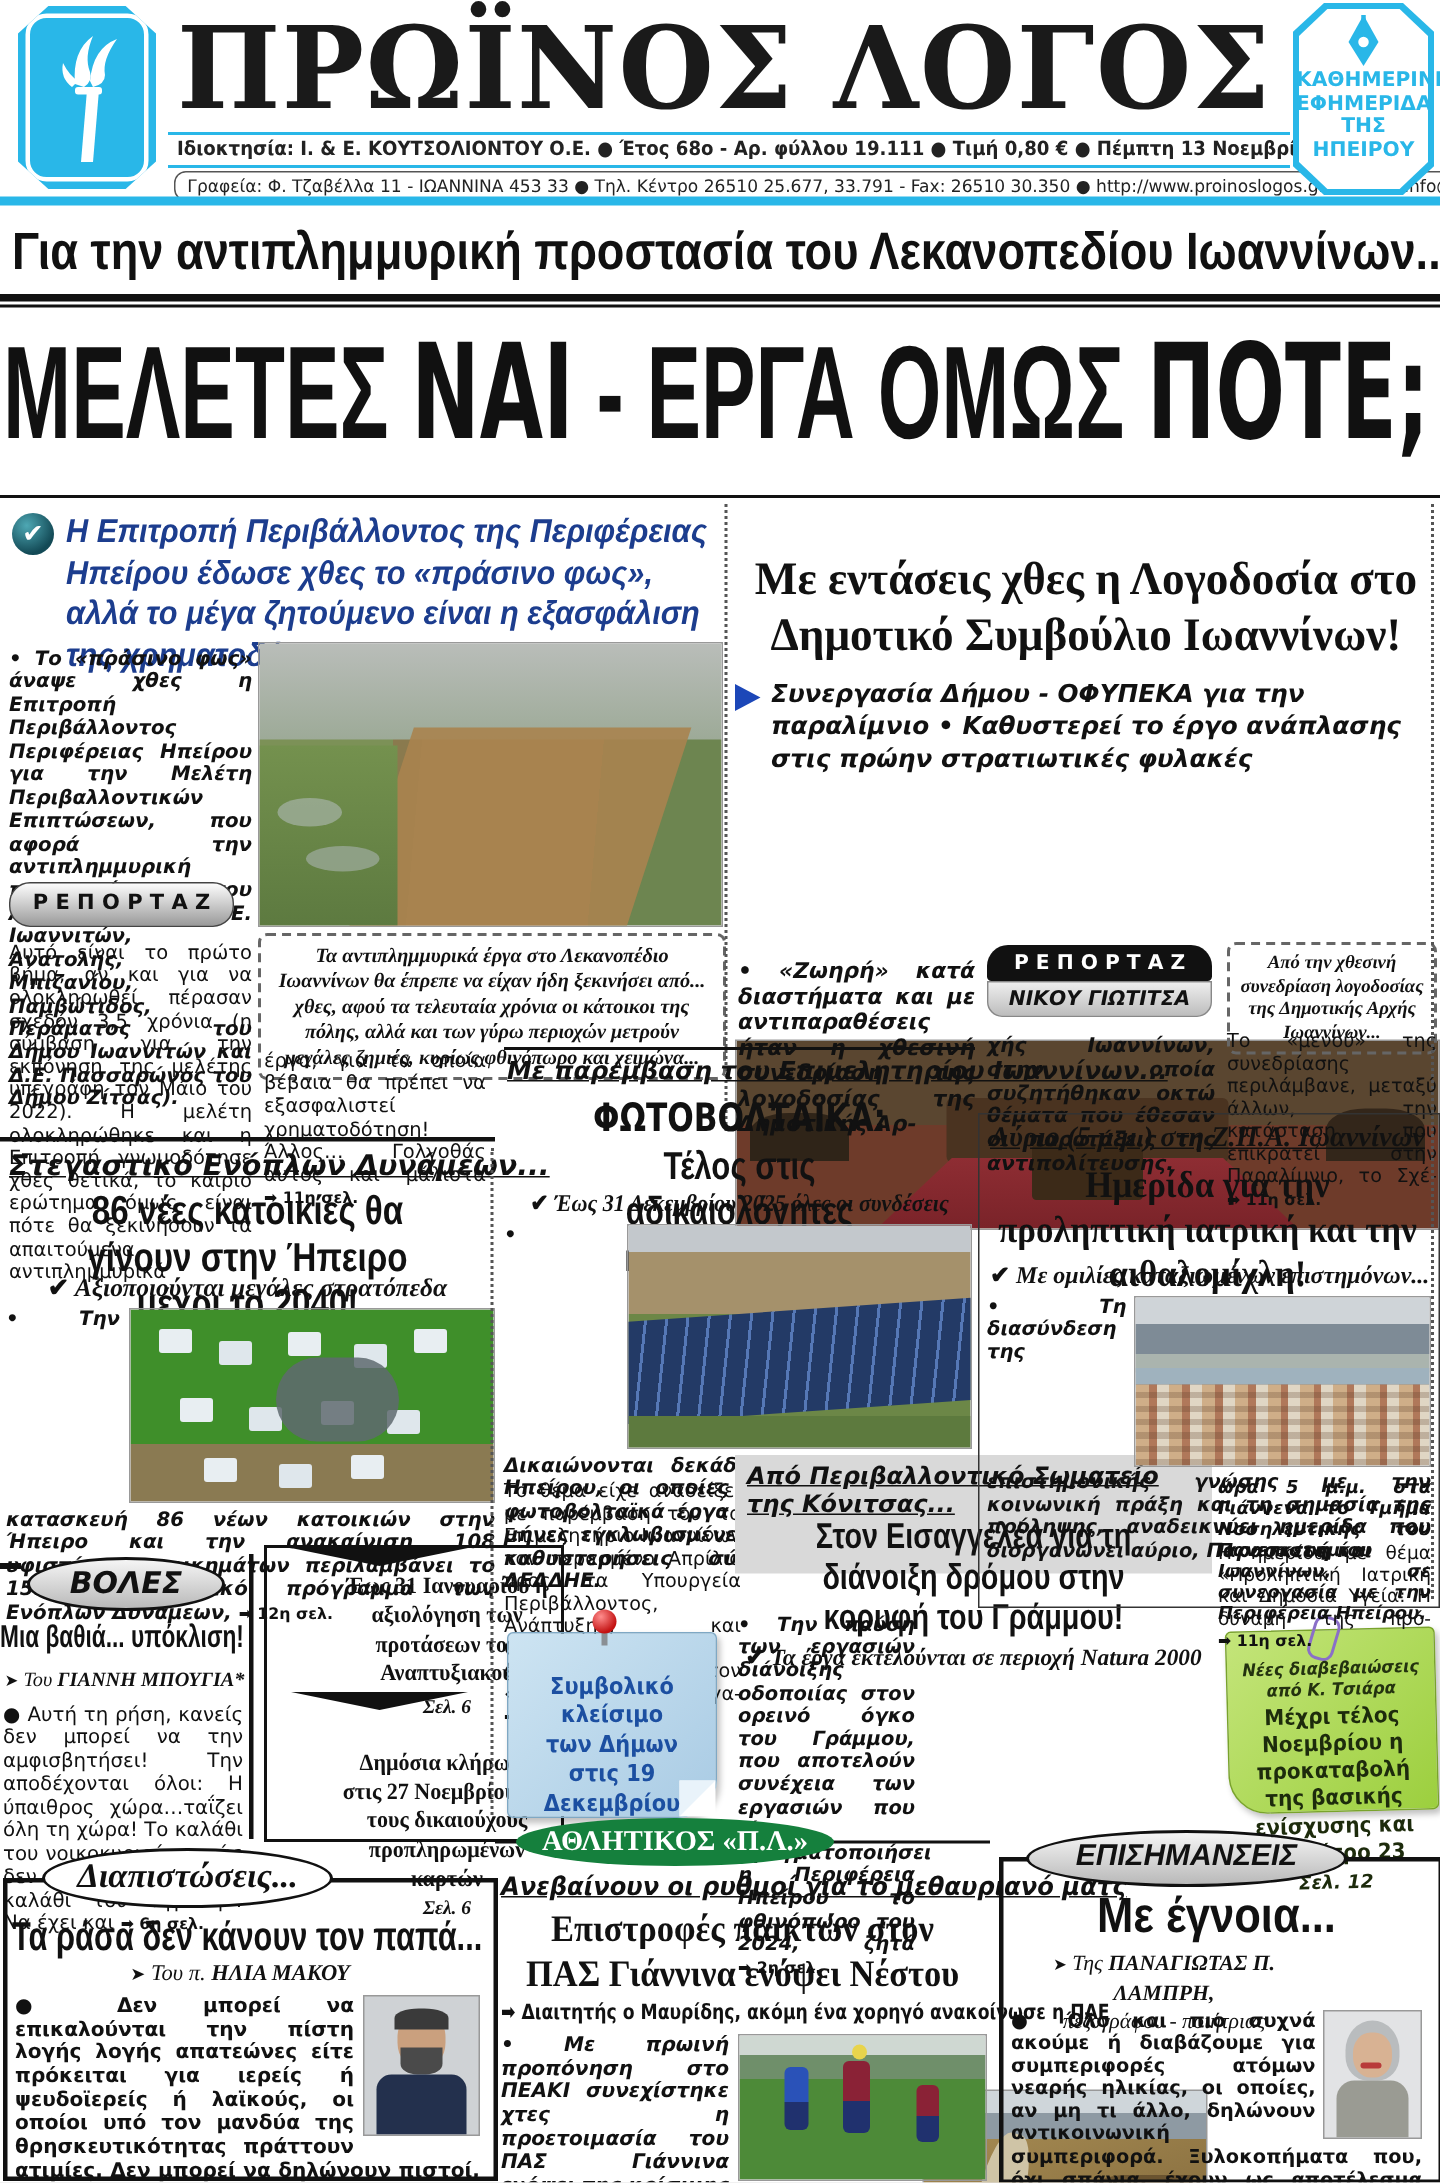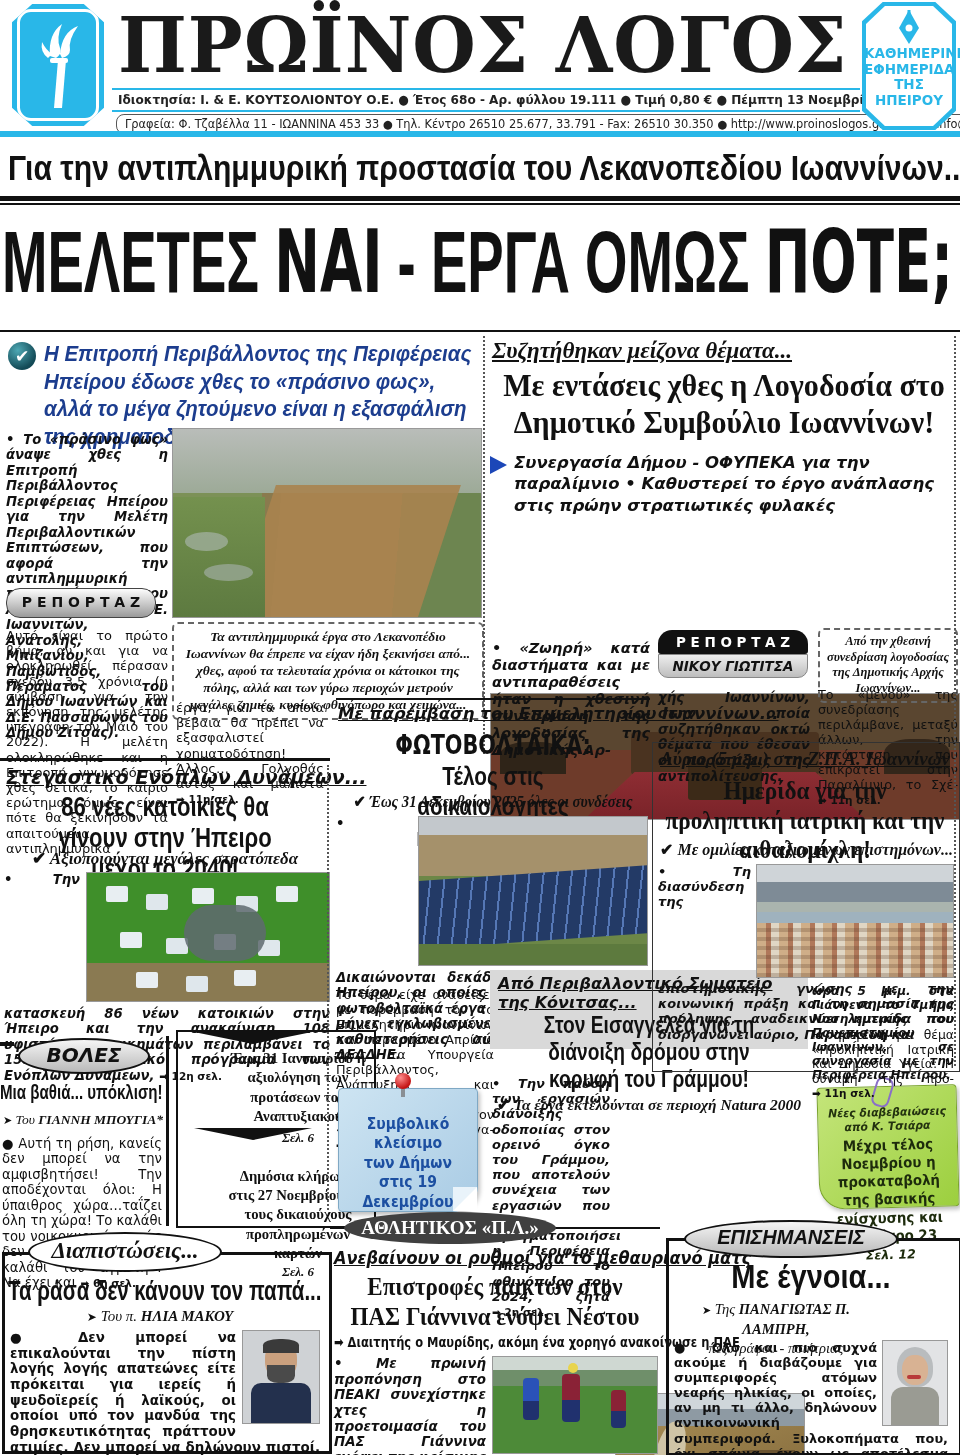--- a/index.html
+++ b/index.html
@@ -111,21 +111,20 @@
   <div class="abs cap" style="left:172px;top:622px;width:292px;">Τα αντιπλημμυρικά έργα στο Λεκανοπέδιο Ιωαννίνων θα έπρεπε να είχαν ήδη ξεκινήσει από... χθες, αφού τα τελευταία χρόνια οι κάτοικοι της πόλης, αλλά και των γύρω περιοχών μετρούν μεγάλες ζημιές, κυρίως φθινόπωρο και χειμώνα...</div>
 
   <div class="abs bt" style="left:6px;top:628px;width:162px;height:128px;">Αυτό είναι το πρώτο βήμα, αν και για να ολοκληρωθεί πέρασαν σχεδόν 3,5 χρόνια (η σύμβαση για την εκπόνηση της μελέτης υπεγράφη τον Μάιο του 2022). Η μελέτη ολοκληρώθηκε και η Επιτροπή γνωμοδότησε χθες θετικά, το καίριο ερώτημα όμως είναι πότε θα ξεκινήσουν τα απαιτούμενα αντιπλημμυρικά</div>
 
   <div class="abs bt" style="left:176px;top:700px;width:148px;">
     <span>έργα, για τα οποία βέβαια θα πρέπει να εξασφαλιστεί χρηματοδότηση! Άλλος… Γολγοθάς αυτός και μάλιστα</span> <span class="jump">➡ 11η σελ.</span>
   </div>
 
   <div class="abs dot-v" style="left:483px;top:336px;height:418px;"></div>
 
-  <div class="abs kick serifkick" style="left:492px;top:338px;font-size:23px;">Συζητήθηκαν μείζονα θέματα...</div>
   <div class="abs" style="left:490px;top:368px;width:468px;text-align:center;font-family:'Liberation Serif',serif;font-weight:bold;font-size:31px;line-height:1.18;transform:scaleX(.97);transform-origin:50% 0;">Με εντάσεις χθες η Λογοδοσία στο Δημοτικό Συμβούλιο Ιωαννίνων!</div>
 
   <div class="abs" style="left:490px;top:452px;width:468px;">
     <div class="abs" style="left:0;top:4px;width:0;height:0;border-top:9px solid transparent;border-bottom:9px solid transparent;border-left:17px solid #1c47b8;"></div>
     <div style="margin-left:24px;font-weight:bold;font-style:italic;font-size:16.5px;line-height:1.3;">Συνεργασία Δήμου - ΟΦΥΠΕΚΑ για την παραλίμνιο • Καθυστερεί το έργο ανάπλασης στις πρώην στρατιωτικές φυλακές</div>
   </div>
 
   <div class="abs photo" style="left:490px;top:503px;width:468px;height:125px;">
     <div class="abs" style="left:0;top:0;right:0;height:45%;background:linear-gradient(180deg,#6b5138,#4e3category a2a);background:#5a4630;"></div>
     <div class="abs" style="left:0;top:45%;right:0;bottom:0;background:#6e3b2a;"></div>
@@ -285,21 +284,21 @@
     <div class="bt bi" style="font-size:13px;">• Τη διασύνδεση της επιστημονικής γνώσης με την κοινωνική πράξη και τη σημασία της πρόληψης, αναδεικνύει ημερίδα που διοργανώνει αύριο, Παρασκευή και</div>
   </div>
   <div class="abs bt bi" style="left:812px;top:984px;width:142px;font-size:12px;">ώρα 5 μ.μ. στα Γιάννενα το Τμήμα Νοσηλευτικής του Πανεπιστημίου Ιωαννίνων, σε συνεργασία με την Περιφέρεια Ηπείρου.</div>
   <div class="abs bt" style="left:812px;top:1028px;width:142px;font-size:12.4px;">
     <span>Η ημερίδα με θέμα «Προληπτική Ιατρική και Δημόσια Υγεία: Η δύναμη της πρό-</span> <span class="jump">➡ 11η σελ.</span>
   </div>
 
   <div class="abs dot-v" style="left:954px;top:336px;height:730px;"></div>
 
   <div class="abs rule" style="left:330px;top:1227px;width:330px;height:2px;"></div>
-  <div class="abs" style="left:344px;top:1212px;width:212px;height:32px;background:#404040;border-radius:50%;color:#fff;text-align:center;line-height:32px;font-family:'Liberation Serif',serif;font-weight:bold;font-size:19px;">ΑΘΛΗΤΙΚΟΣ «Π.Λ.»</div>
+  <div class="abs" style="left:344px;top:1212px;width:212px;height:32px;background:#15803d;border-radius:50%;color:#fff;text-align:center;line-height:32px;font-family:'Liberation Serif',serif;font-weight:bold;font-size:19px;">ΑΘΛΗΤΙΚΟΣ «Π.Λ.»</div>
   <div class="abs kick" style="left:334px;top:1248px;font-size:17px;transform:scaleX(.95);transform-origin:0 0;white-space:nowrap;">Ανεβαίνουν οι ρυθμοί για το μεθαυριανό ματς</div>
   <div class="abs" style="left:332px;top:1272px;width:326px;text-align:center;font-family:'Liberation Serif',serif;font-weight:bold;font-size:25px;line-height:1.2;transform:scaleX(.92);transform-origin:50% 0;">Επιστροφές παικτών στον ΠΑΣ Γιάννινα ενόψει Νέστου</div>
   <div class="abs" style="left:334px;top:1334px;width:324px;font-weight:bold;font-size:14px;white-space:nowrap;transform:scaleX(.82);transform-origin:0 0;">➡ Διαιτητής ο Μαυρίδης, ακόμη ένα χορηγό ανακοίνωσε η ΠΑΕ</div>
   <div class="abs" style="left:334px;top:1356px;width:324px;">
     <div class="photo" style="float:right;width:164px;height:96px;margin:0 0 2px 6px;">
       <div class="abs" style="left:0;top:0;right:0;height:30%;background:linear-gradient(180deg,#cfd8d2 0 45%,#6f8f6a 45%);"></div>
       <div class="abs" style="left:0;top:30%;right:0;bottom:0;background:#4d8a38;"></div>
       <div class="abs" style="left:18%;top:22%;width:16px;height:42px;background:linear-gradient(180deg,#2a52b8 0 55%,#20316e 55%);border-radius:4px;"></div>
       <div class="abs" style="left:42%;top:18%;width:18px;height:48px;background:linear-gradient(180deg,#8a2236 0 55%,#20316e 55%);border-radius:4px;"></div>
       <div class="abs" style="left:72%;top:34%;width:15px;height:38px;background:linear-gradient(180deg,#8a2236 0 55%,#20316e 55%);border-radius:4px;"></div>

